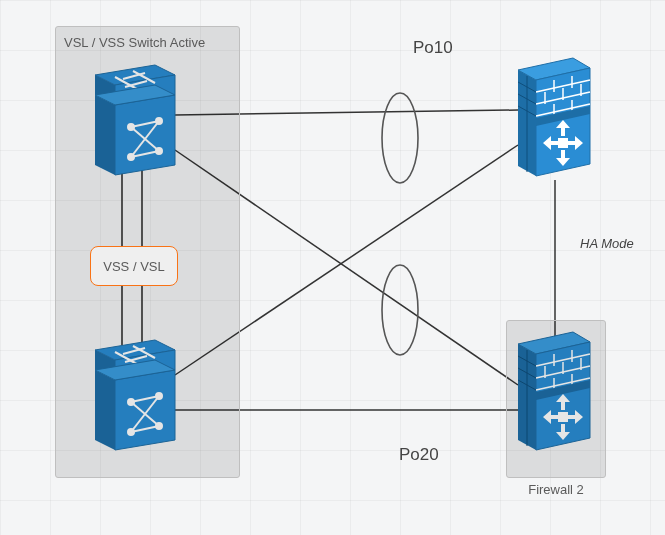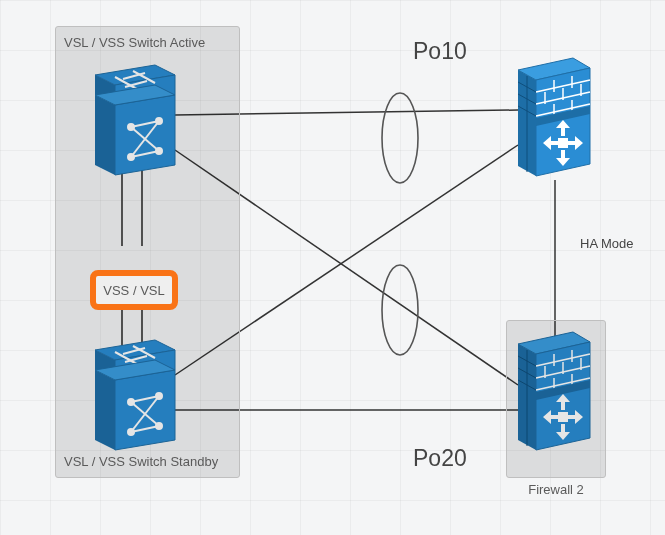--- a/index.html
+++ b/index.html
@@ -38,40 +38,40 @@
   .group-label {
     position: absolute;
     text-align: center;
     color: #5a5a5a;
     font-size: 13px;
     white-space: nowrap;
   }
   .vss-box {
     position: absolute;
     background: #efefef;
-    border: 6px solid #f97316;
+    border: 1px solid #f97316;
     border-radius: 8px;
     text-align: center;
     color: #5a5a5a;
     font-size: 13px;
     box-sizing: border-box;
     display: flex;
     align-items: center;
     justify-content: center;
-    margin-top: 24px;
   }
   .free-label {
     position: absolute;
     color: #444;
-    font-size: 23px;
+    font-size: 17px;
     font-weight: 400;
     white-space: nowrap;
   }
   .small-label {
     font-size: 13px;
+    font-style: italic;
   }
   svg.net {
     position: absolute;
     left: 0; top: 0;
     width: 665px;
     height: 535px;
     pointer-events: none;
   }
 </style>
 </head>
@@ -221,29 +221,28 @@
         <line x1="0" y1="24" x2="18" y2="34"></line>
         <line x1="0" y1="36" x2="18" y2="46"></line>
         <line x1="0" y1="48" x2="18" y2="58"></line>
         <line x1="9" y1="18" x2="9" y2="114"></line>
       </g>
     </g>
   </svg>
 
   <div class="group" style="left:55px; top:26px; width:185px; height:452px;">
     <div class="group-label" style="left:8px; top:8px;">VSL / VSS Switch  Active</div>
-    <div class="group-label" style="left:8px; bottom:8px;">VSL / VSS Switch Standby</div>
   </div>
 
 
   <div class="group" style="left:506px; top:320px; width:100px; height:158px;">
     <div class="group-label" style="left:0; right:0; bottom:-20px; ">Firewall 2</div>
   </div>
 
   <div class="vss-box" style="left:90px; top:246px; width:88px; height:40px;">
     <span>VSS / VSL</span>
   </div>
 
   <div class="free-label" style="left:413px; top:38px;">Po10</div>
-  <div class="free-label" style="left:413px; top:445px;">Po20</div>
+  <div class="free-label" style="left:399px; top:445px;">Po20</div>
   <div class="free-label small-label" style="left:580px; top:236px;">HA Mode</div>
 
 </div>
 
 </body></html>

